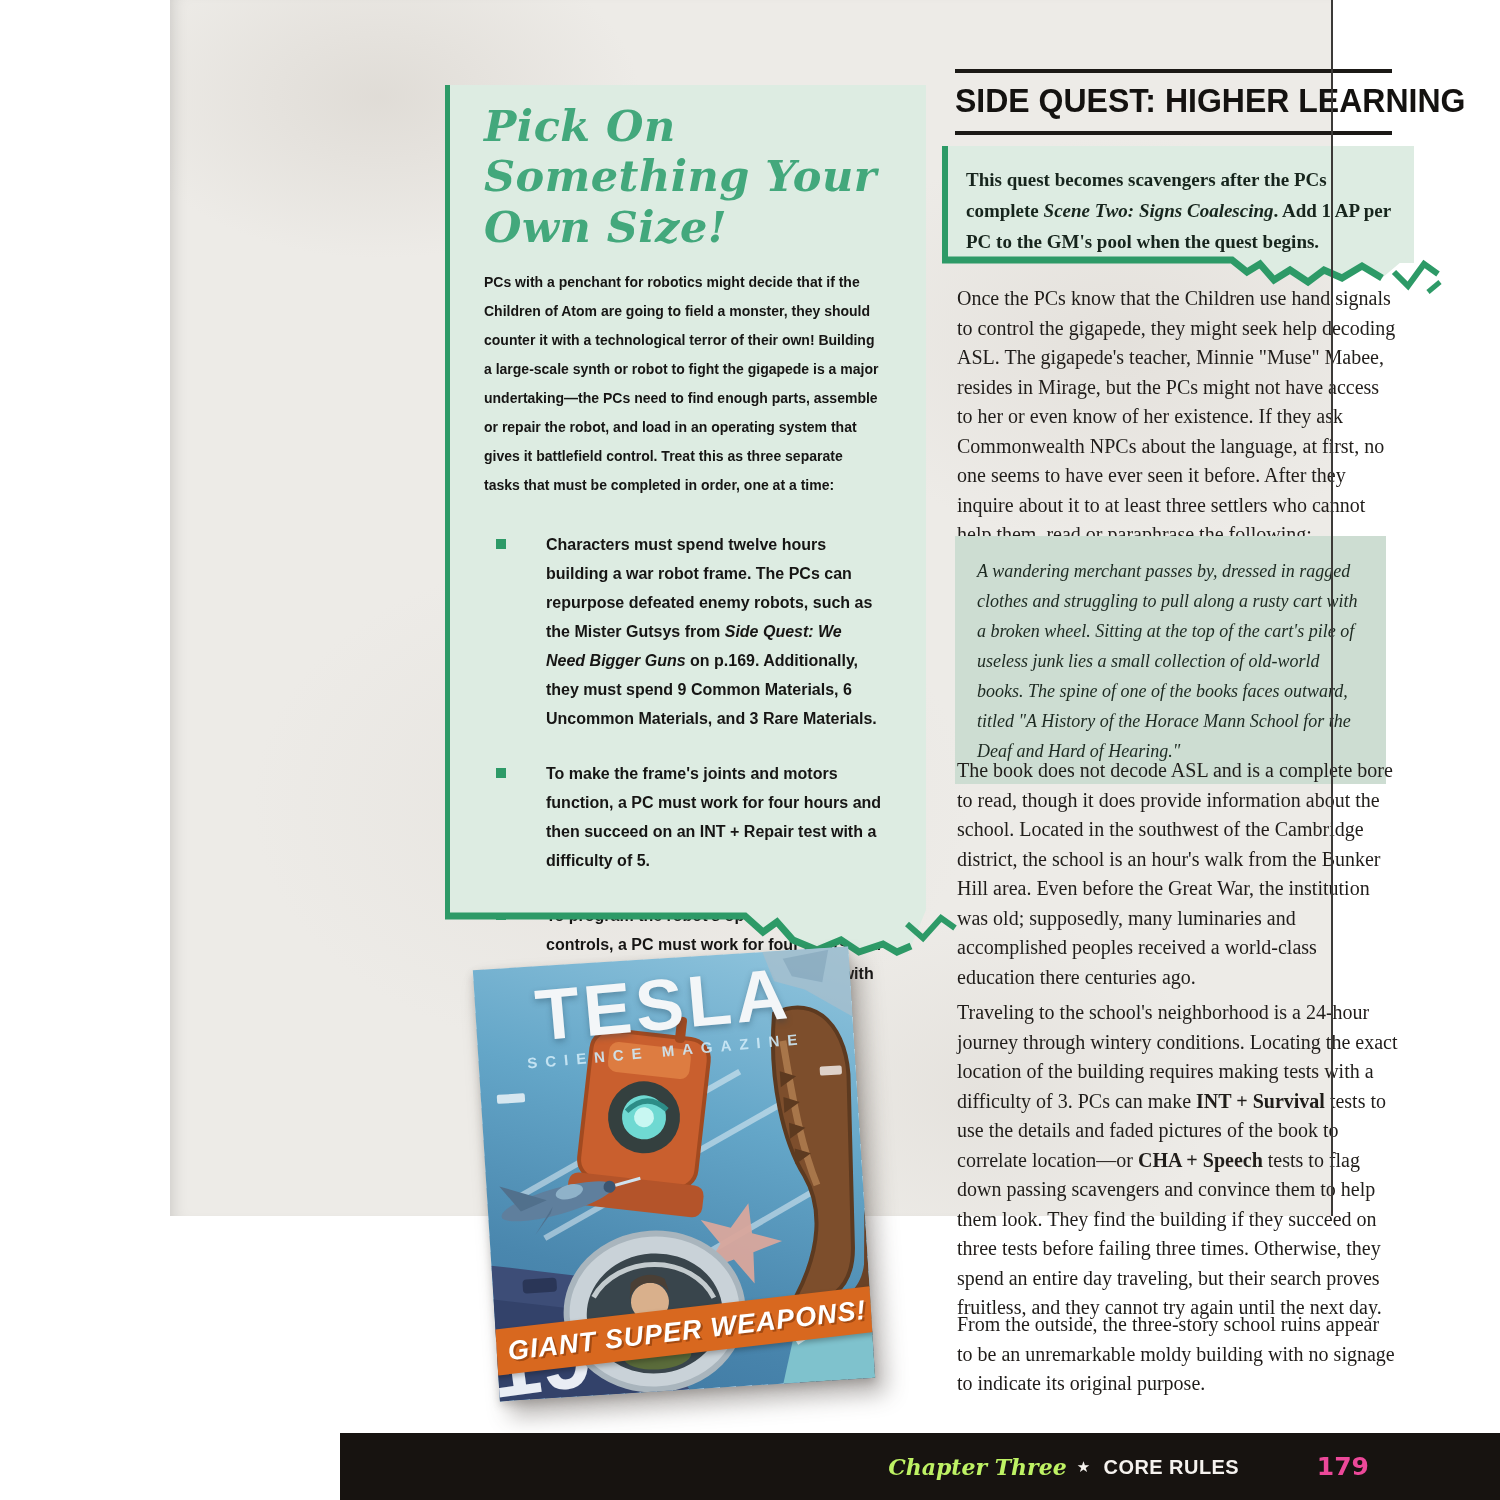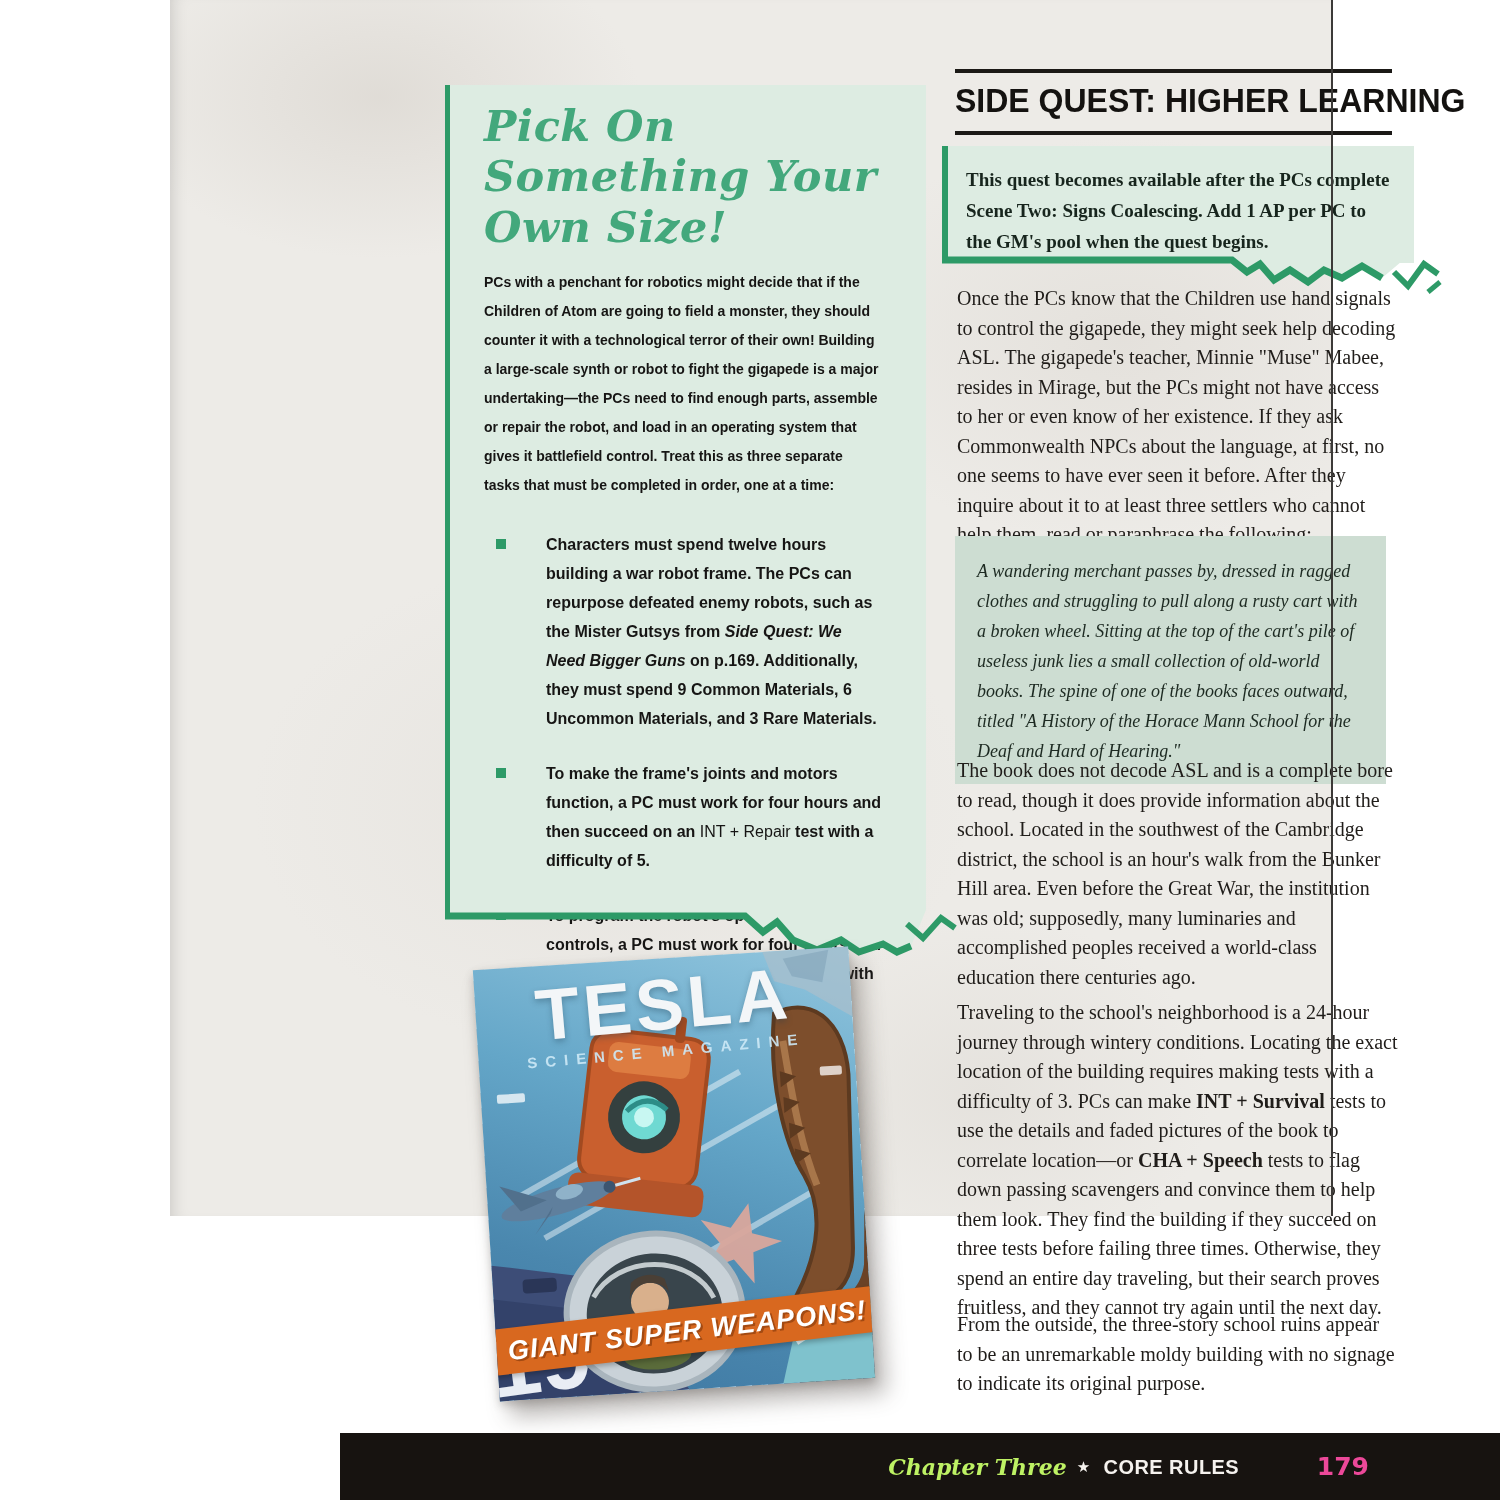--- a/index.html
+++ b/index.html
@@ -85,21 +85,21 @@
     <aside class="callout">
       <h2 class="script-head">Pick On Something Your Own Size!</h2>
       <p class="co-body"><span>PCs with a penchant for robotics might decide that if the Children of Atom are going to field a monster, they should counter it with a technological terror of their own! Building a large-scale synth or robot to fight the gigapede is a major undertaking—the PCs need to find enough parts, assemble or repair the robot, and load in an operating system that gives it battlefield control. Treat this as three separate tasks that must be completed in order, one at a time:</span></p>
       <ul class="co-list">
         <li>
           <span class="sqmark"></span>
           <p><span>Characters must spend twelve hours building a war robot frame. The PCs can repurpose defeated enemy robots, such as the Mister Gutsys from </span><span style="font-style: italic;">Side Quest: We Need Bigger Guns</span><span> on p.169. Additionally, they must spend 9 Common Materials, 6 Uncommon Materials, and 3 Rare Materials.</span></p>
         </li>
         <li>
           <span class="sqmark"></span>
-          <p><span>To make the frame's joints and motors function, a PC must work for four hours and then succeed on an </span><span style="font-weight: normal;">INT + Repair</span><span> test with a difficulty of 5.</span></p>
+          <p><span>To make the frame's joints and motors function, a PC must work for four hours and then succeed on an </span><span style="font-weight: bold;">INT + Repair</span><span> test with a difficulty of 5.</span></p>
         </li>
         <li>
           <span class="sqmark"></span>
           <p><span>To program the robot's operating system controls, a PC must work for four hours and then succeed on an </span><span style="font-weight: bold;">INT + Science</span><span> test with a difficulty of 5.</span></p>
         </li>
       </ul>
       <p class="co-body" style="margin-top:22px"><span>If the PCs succeed at building their mega war bot, allow them to describe what it looks like and how it functions. The robot responds to the commands given to it by its operator during </span><span style="font-style: italic;">Scene Three: Showdown</span><span>.</span></p>
     </aside>
 
     <svg class="callout-torn" viewBox="0 0 520 60" preserveAspectRatio="none">
@@ -190,21 +190,21 @@
           <span>GIANT SUPER WEAPONS!</span>
         </div>
       </div>
     </figure>
 
     <div class="rule" style="top:69px"></div>
     <h1 class="sq-head">SIDE QUEST: HIGHER LEARNING</h1>
     <div class="rule" style="top:131px"></div>
 
     <div class="introbox">
-      <p><span>This quest becomes available after the PCs complete </span><span style="">Scene Two: Signs Coalescing</span><span>. Add 1 AP per PC to the GM's pool when the quest begins.</span></p>
+      <p><span>This quest becomes scavengers after the PCs complete </span><span style="font-style: italic;">Scene Two: Signs Coalescing</span><span>. Add 1 AP per PC to the GM's pool when the quest begins.</span></p>
     </div>
     <svg class="intro-torn" viewBox="0 0 500 46" preserveAspectRatio="none">
       <polygon points="0,0 466,0 466,4 440,26 420,14 400,26 382,18 366,30 348,18 332,28 318,12 305,20 290,8 0,8" fill="#ddece2"></polygon>
       <polyline points="0,8 290,8 305,20 318,12 332,28 348,18 366,30 382,18 400,26 420,14 440,26" fill="none" stroke="#2d9a67" stroke-width="7"></polyline>
       <rect x="0" y="0" width="6" height="10" fill="#2d9a67"></rect>
       <polyline points="452,20 466,34 482,12 496,22" fill="none" stroke="#2d9a67" stroke-width="6"></polyline>
       <polyline points="486,40 498,30" fill="none" stroke="#2d9a67" stroke-width="5"></polyline>
     </svg>
 
     <p class="serif-p" style="top:284px"><span>Once the PCs know that the Children use hand signals to control the gigapede, they might seek help decoding ASL. The gigapede's teacher, Minnie "Muse" Mabee, resides in Mirage, but the PCs might not have access to her or even know of her existence. If they ask Commonwealth NPCs about the language, at first, no one seems to have ever seen it before. After they inquire about it to at least three settlers who cannot help them, read or paraphrase the following:</span></p>

